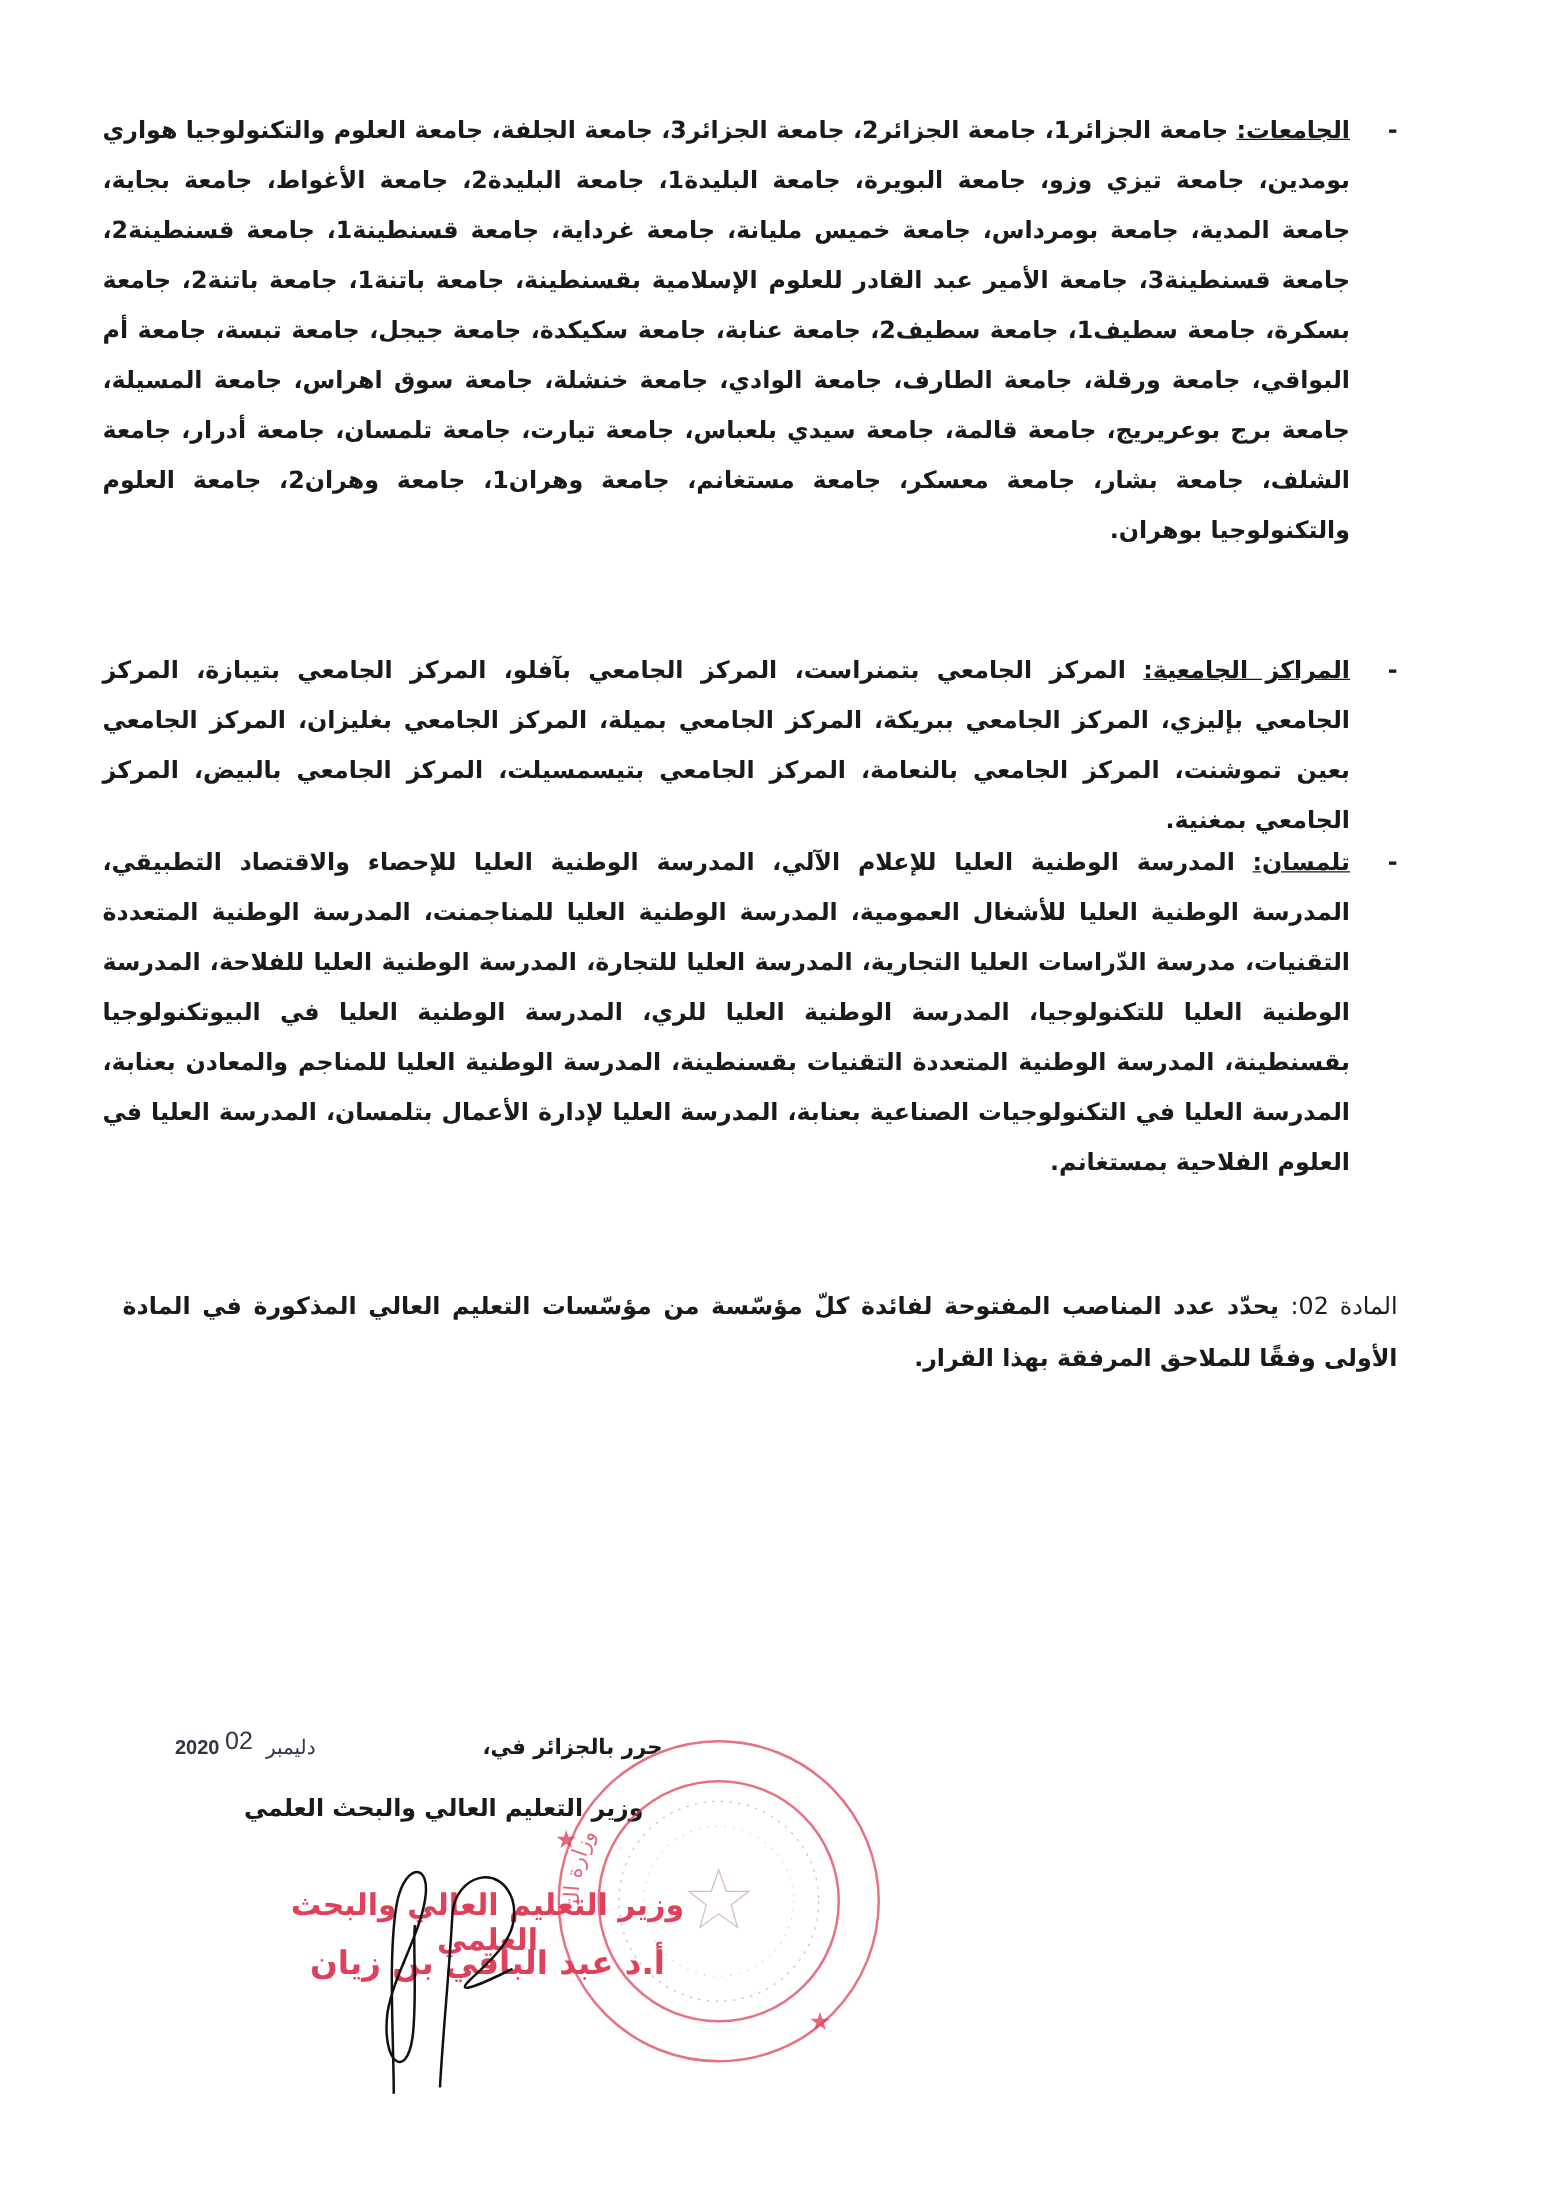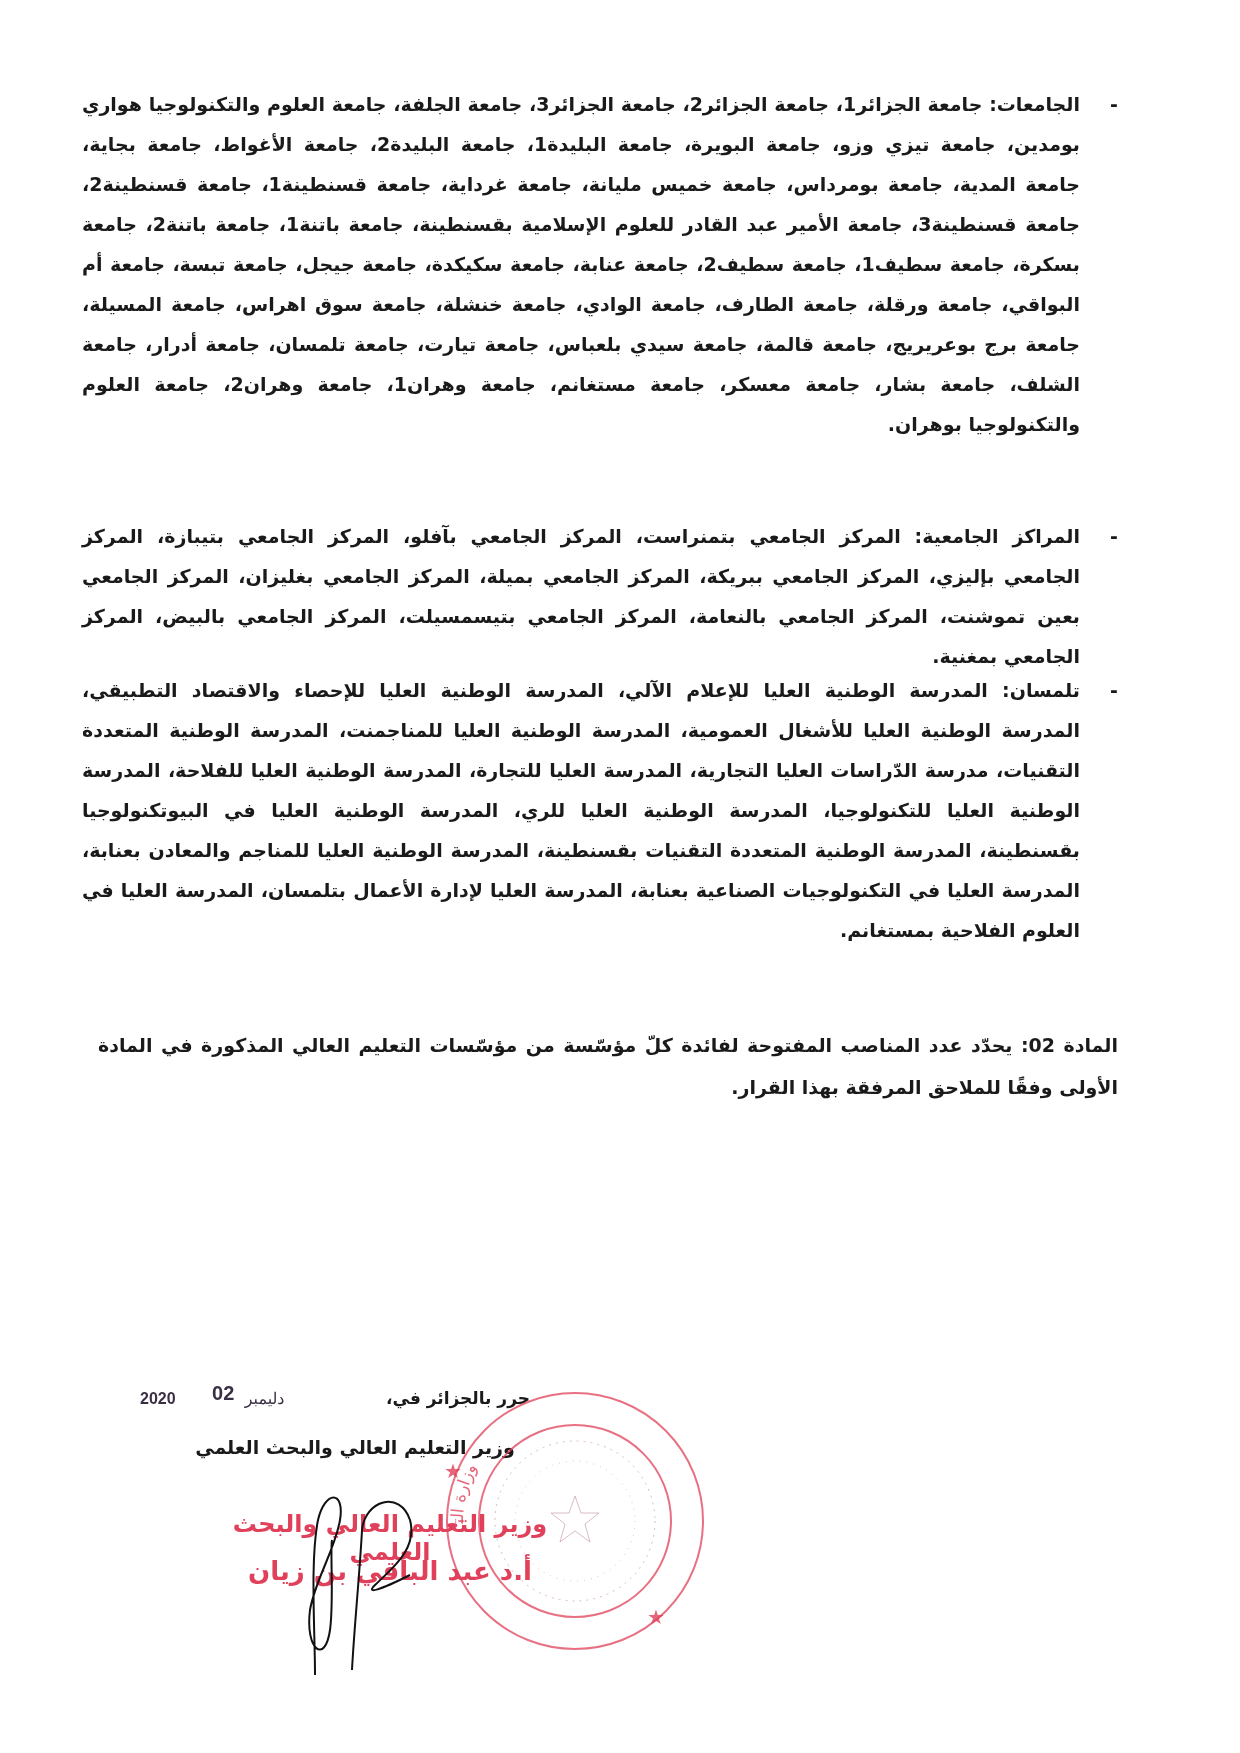--- a/index.html
+++ b/index.html
@@ -38,23 +38,24 @@
     }
     .bullet .dash {
       position: absolute;
       right: 0;
       top: 0;
       width: 14px;
       text-align: center;
     }
     .bullet .heading {
       font-weight: bold;
+      text-decoration: underline;
     }
     .article .heading {
-      font-weight: bold;
+      font-weight: normal;
     }
     .article {
       position: absolute;
       right: 122px;
       width: 1020px;
       font-size: 19px;
       line-height: 42px;
       font-weight: bold;
       text-align: justify;
       text-align-last: right;
@@ -75,21 +76,21 @@
       position: absolute;
       top: 1382px;
       left: 140px;
       font-family: "Liberation Sans", sans-serif;
       color: #3b2f45;
       direction: ltr;
       font-size: 16px;
       font-weight: bold;
       white-space: nowrap;
     }
-    .date-stamp .day { font-size: 20px; font-weight: bold; vertical-align: 4px; letter-spacing: 4px; margin-left: 32px; }
+    .date-stamp .day { font-size: 20px; font-weight: normal; vertical-align: 4px; letter-spacing: 4px; }
     .date-stamp .month { font-size: 16px; font-weight: normal; margin: 0 6px; }
     .minister-title {
       position: absolute;
       top: 1436px;
       left: 185px;
       width: 340px;
       text-align: center;
       font-size: 19px;
       font-weight: bold;
       direction: rtl;

